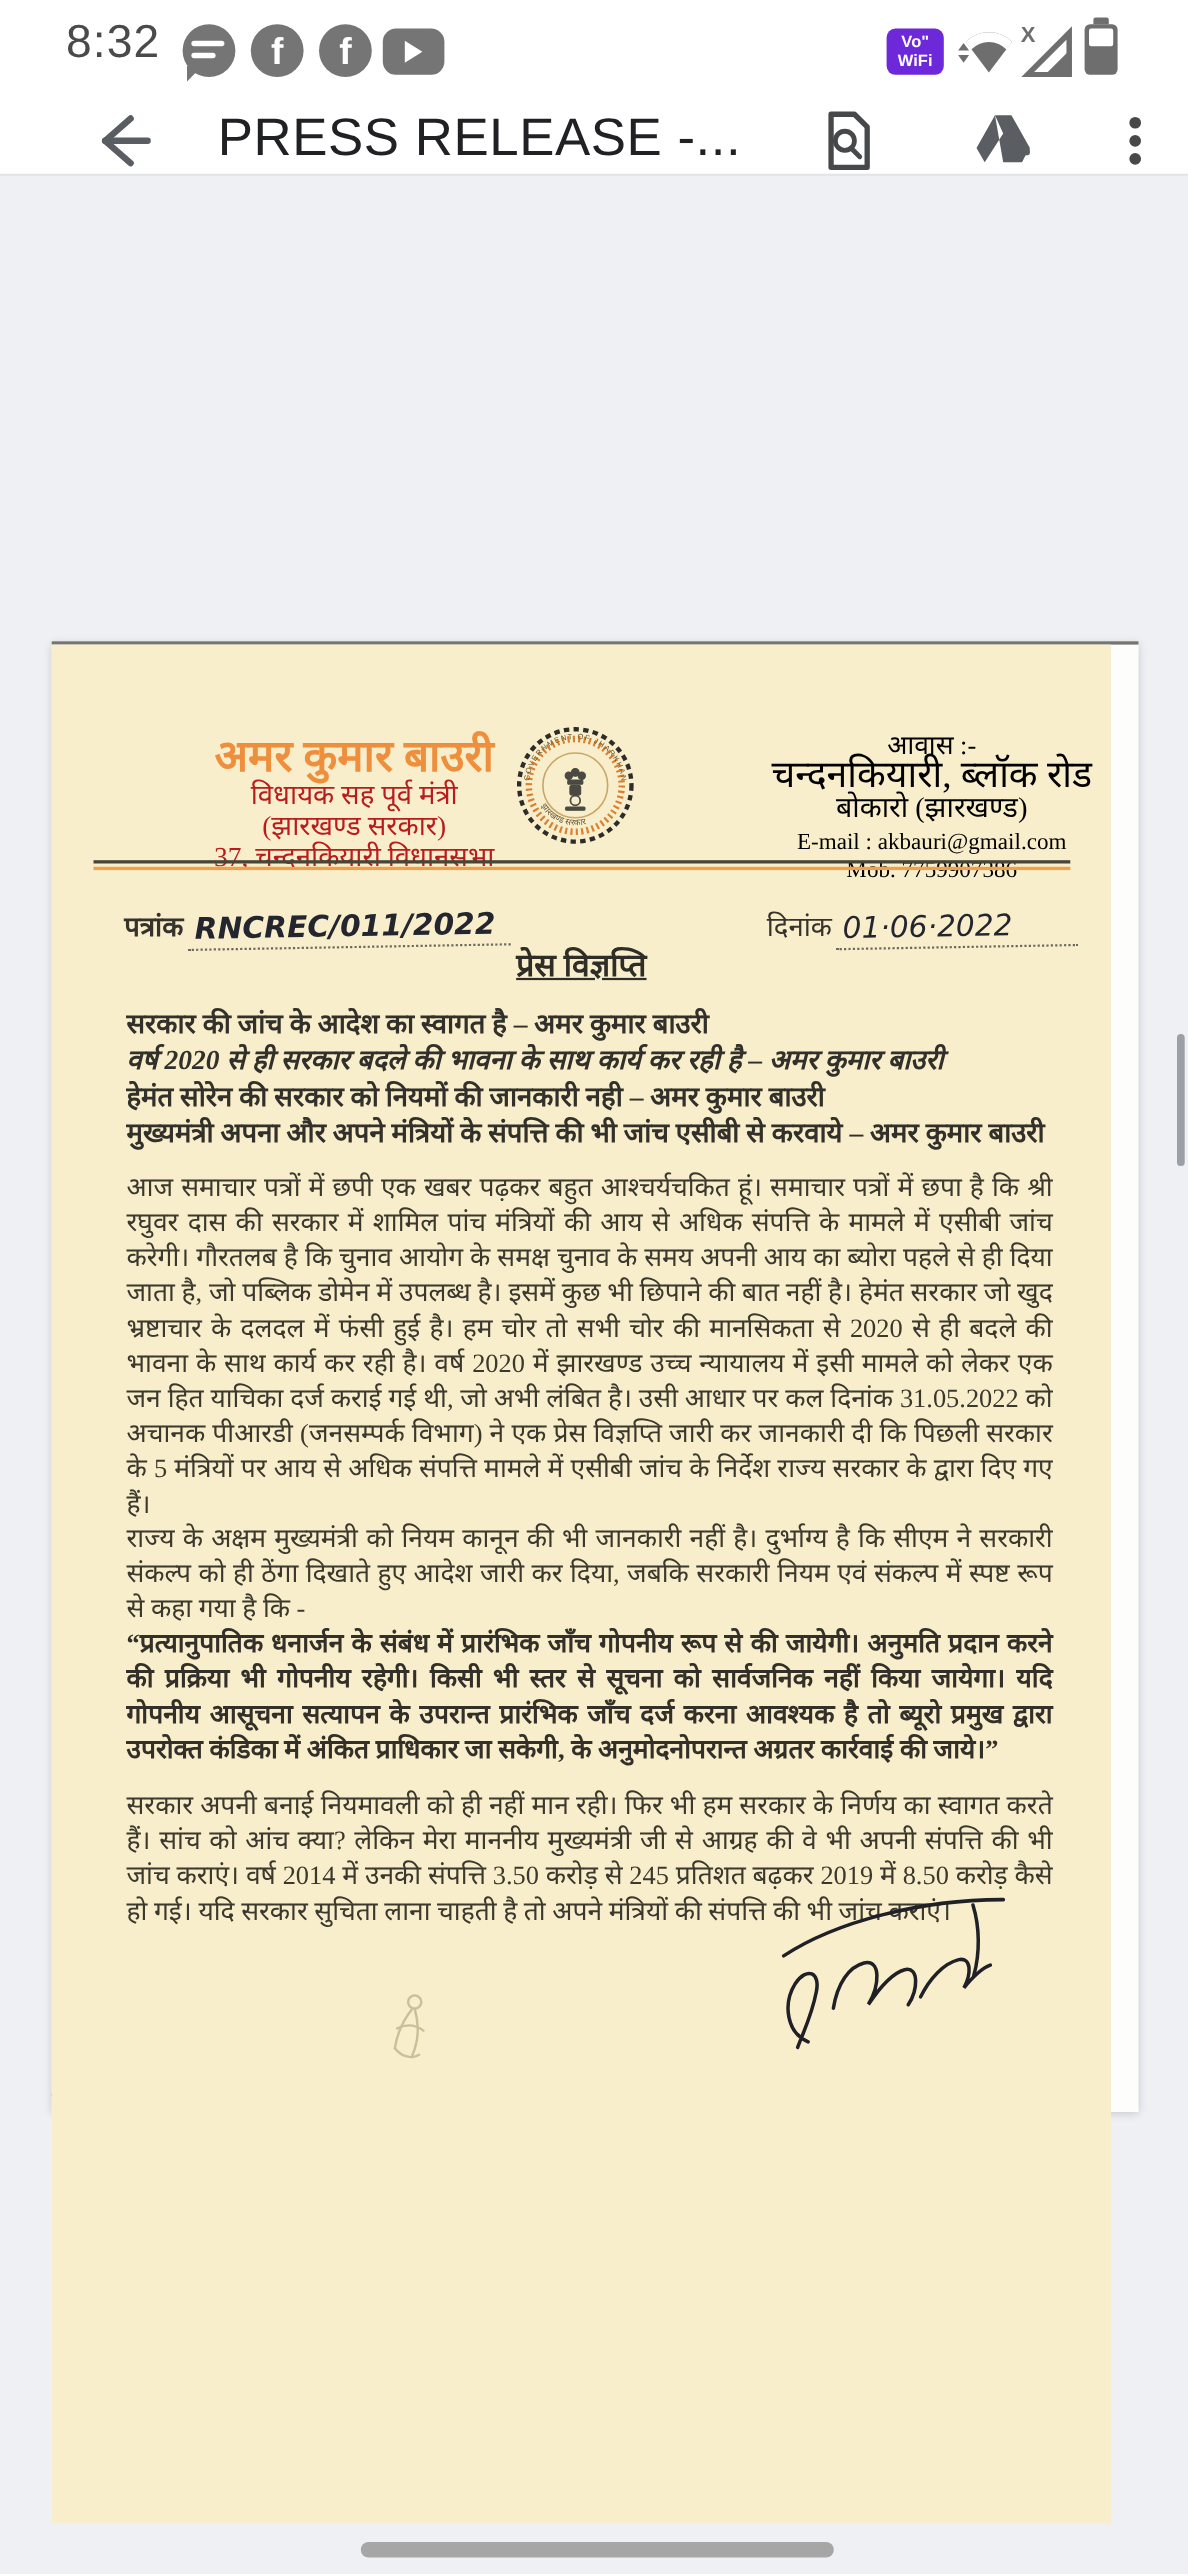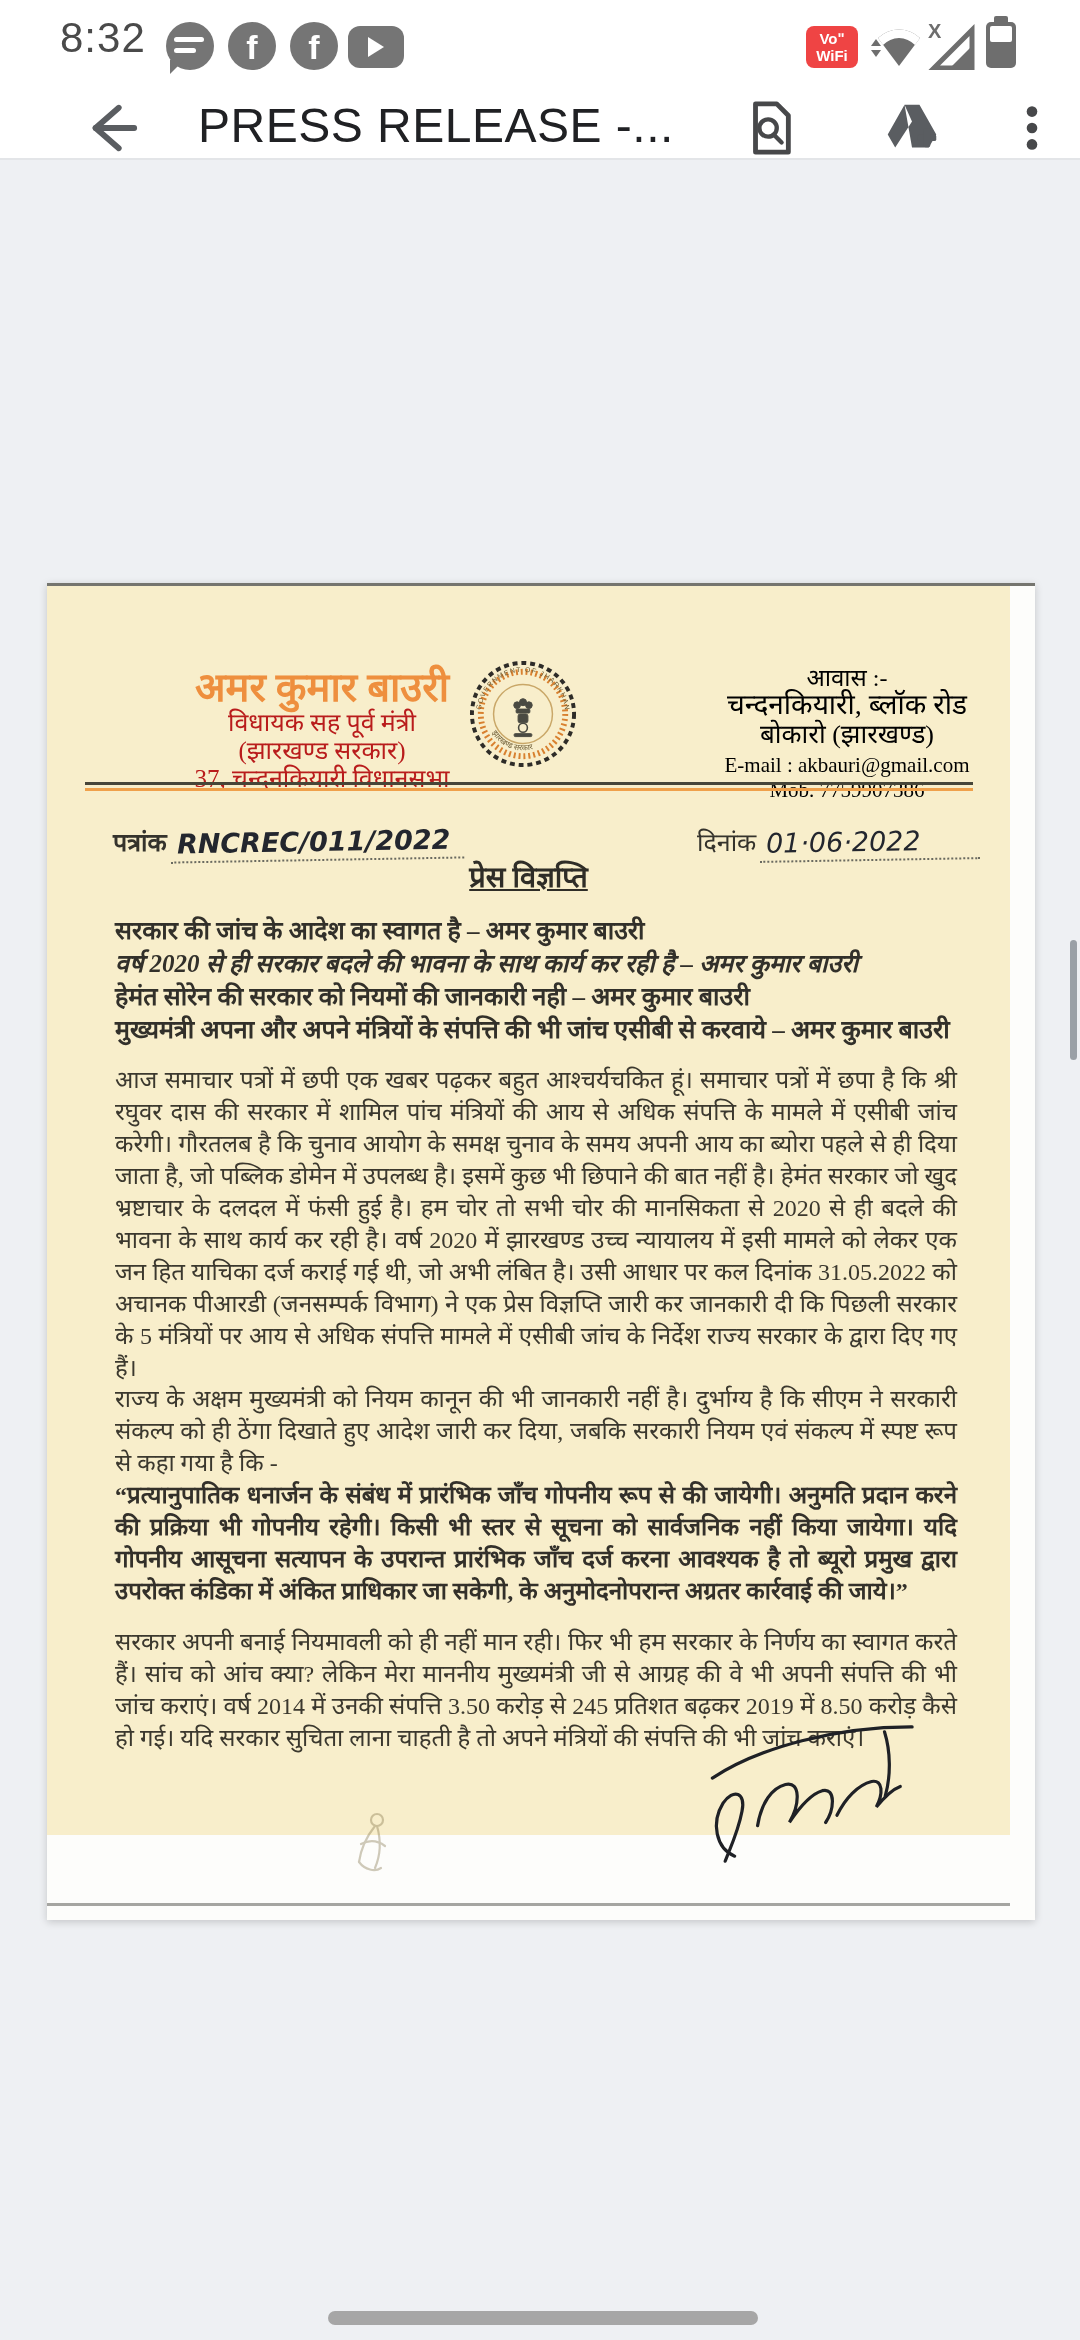--- a/index.html
+++ b/index.html
@@ -14,34 +14,34 @@
   .fb{border-radius:50%;background:#757575;color:#fff;font-weight:bold;
       font-size:34px;text-align:center;line-height:50px;}
   .yt{border-radius:12px;background:#757575;width:56px;height:42px;top:26px;}
   .yt::after{content:"";position:absolute;left:20px;top:11px;border-left:16px solid #fff;
       border-top:10px solid transparent;border-bottom:10px solid transparent;}
   .bubble{border-radius:50%;background:#757575;}
   .bubble::before{content:"";position:absolute;left:8px;top:15px;width:30px;height:5px;background:#fff;border-radius:3px;}
   .bubble::after{content:"";position:absolute;left:8px;top:26px;width:22px;height:5px;background:#fff;border-radius:3px;}
   .bubble .tail{position:absolute;left:4px;top:38px;width:0;height:0;
       border-top:14px solid #757575;border-right:14px solid transparent;}
-  .vowifi{left:806px;top:26px;width:52px;height:42px;background:#ef4444;border-radius:8px;
+  .vowifi{left:806px;top:26px;width:52px;height:42px;background:#6d28d9;border-radius:8px;
       color:#fff;font-weight:bold;font-size:15px;line-height:17px;text-align:center;padding-top:4px;box-sizing:border-box;}
   .battery{left:986px;top:22px;width:30px;height:46px;background:#6e6e6e;border-radius:5px;}
   .battery::before{content:"";position:absolute;left:8px;top:-6px;width:14px;height:6px;background:#6e6e6e;border-radius:2px 2px 0 0;}
   .battery .lvl{position:absolute;left:4px;top:4px;right:4px;height:16px;background:#fff;border-radius:2px;}
   
   .appbar-title{left:198px;top:98px;font-size:48px;color:#202124;letter-spacing:.5px;}
   .abicon{top:100px;width:56px;height:56px;color:#47484a;}
   
   .scan{left:47px;top:583px;width:988px;height:1337px;background:#fdfdfb;
         box-shadow:0 2px 8px rgba(0,0,0,.18);}
   .scan-topline{position:absolute;left:0;top:0;width:988px;height:3px;background:#3a3a33;opacity:.7;}
   .scan-botline{position:absolute;left:0;top:1320px;width:963px;height:3px;background:#3a3a33;opacity:.45;}
-  .paper{position:absolute;left:0;top:3px;width:963px;height:1249px;background:#f8eecb;
+  .paper{position:absolute;left:0;top:3px;width:963px;height:1708px;background:#f8eecb;
          font-family:"Liberation Serif","DejaVu Serif",serif;color:#3b382e;}
   .paper .abs{position:absolute;}
   .lh-name{left:55px;top:72px;width:440px;text-align:center;font-size:40px;font-weight:bold;color:#ee8f3e;}
   .lh-sub{left:55px;width:440px;text-align:center;font-size:25px;color:#b91c1c;}
   .lh-right{left:640px;top:80px;width:320px;text-align:center;font-size:24px;color:#000000;line-height:24px;}
   .lh-right .sm{font-size:21px;}
   .divider-dark{left:38px;top:196px;width:888px;height:3px;background:#474538;}
   .divider-orange{left:38px;top:202px;width:888px;height:3px;background:#efa04b;}
   .reflabel{font-size:25px;color:#35332c;}
   .handwrite{font-family:"DejaVu Sans",sans-serif;font-style:italic;font-size:27px;color:#23262e;
@@ -149,21 +149,21 @@
           <circle cx="55" cy="43" r="3.6"></circle>
         <rect x="48" y="50" width="14" height="4" rx="1"></rect>
         <rect x="50" y="55" width="10" height="9" rx="2"></rect>
         <circle cx="55" cy="69" r="4.5" fill="none" stroke-width="1.6"></circle>
         <rect x="46" y="75" width="18" height="3" rx="1"></rect>
       </g>
     </svg>
 
     <div class="abs lh-right">
       <div>आवास :-</div>
-      <div style="font-size:28px;line-height:30px;">चन्दनकियारी, ब्लॉक रोड</div>
+      <div style="font-size:34px;line-height:30px;">चन्दनकियारी, ब्लॉक रोड</div>
       <div style="font-size:26px;line-height:30px;">बोकारो (झारखण्ड)</div>
       <div class="sm" style="line-height:26px;margin-top:2px;">E-mail : akbauri@gmail.com</div>
       <div class="sm" style="line-height:24px;">Mob. 7759907386</div>
     </div>
 
     <div class="abs divider-dark"></div>
     <div class="abs divider-orange"></div>
 
     <div class="abs" style="left:66px;top:238px;font-weight:bold;">
       <span class="reflabel">पत्रांक</span>

